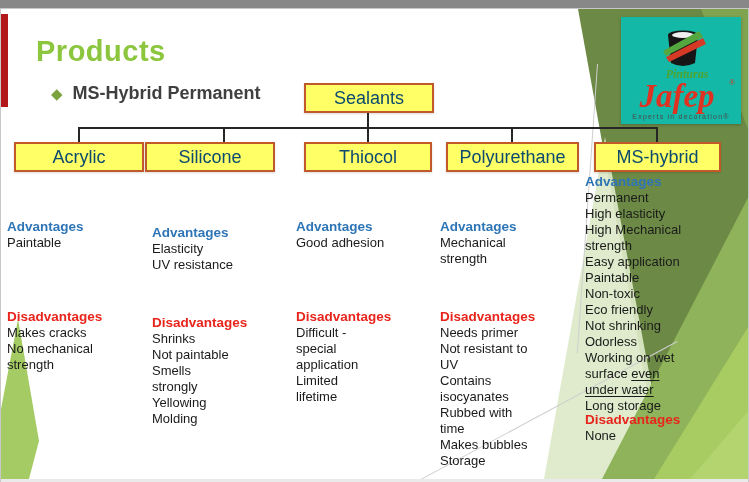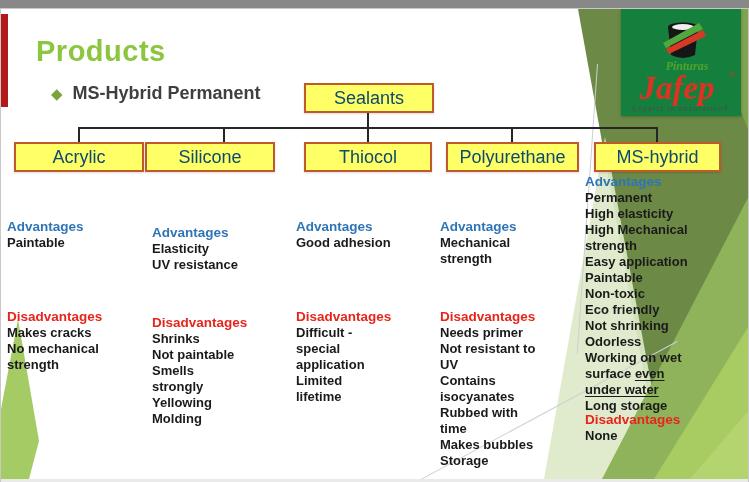--- a/index.html
+++ b/index.html
@@ -53,24 +53,24 @@
     font-size:18px;font-weight:400;color:#0c4a6e;box-shadow:0 1px 2px rgba(0,0,0,.15);}
   .root-box{left:303px;top:74px;width:130px;}
   .line{position:absolute;background:#262626;}
   
   .column{position:absolute;inset:0;padding-left:36px;}
   .content{position:absolute;top:0;bottom:0;}
   .section{position:absolute;left:0;right:0;text-align:left;}
   .sec-label{font-size:13.5px;font-weight:700;line-height:16px;}
   .adv .sec-label{color:var(--advantages-blue);}
   .dis .sec-label{color:var(--disadvantages-red);}
-  .item{font-size:13px;font-weight:700;line-height:16px;color:#1A1A1A;white-space:pre-line;}
+  .item{font-size:13px;font-weight:400;line-height:16px;color:#1A1A1A;white-space:pre-line;}
   .item u{text-underline-offset:2px;}
   
-  .logo-card{position:absolute;left:620px;top:0;width:120px;height:107px;background:#15803d;
+  .logo-card{position:absolute;left:620px;top:8px;width:120px;height:107px;background:#14b8a6;
     box-shadow:0 1px 3px rgba(0,0,0,.25);text-decoration:underline;}
 </style>
 </head>
 <body>
 
 <div class="slide">
 
   <div class="bg">
     <div class="bg-dark"></div>
     <div class="bg-topcorner"></div>

